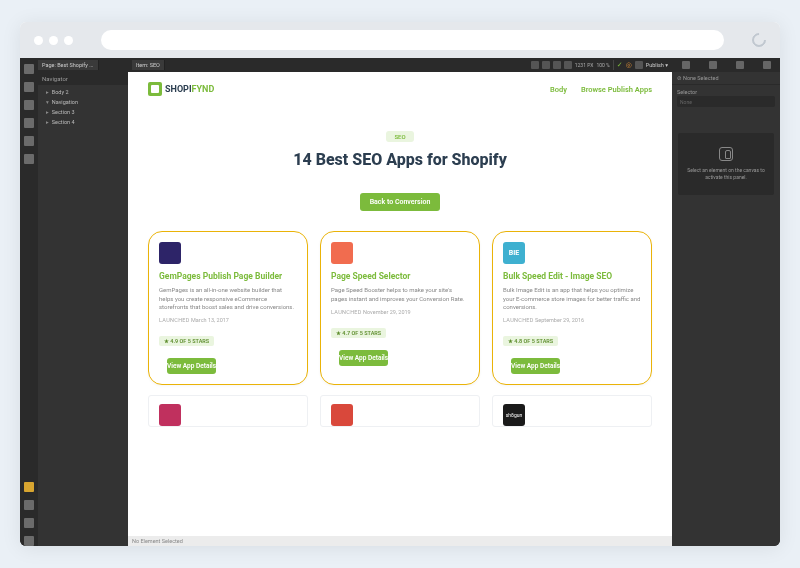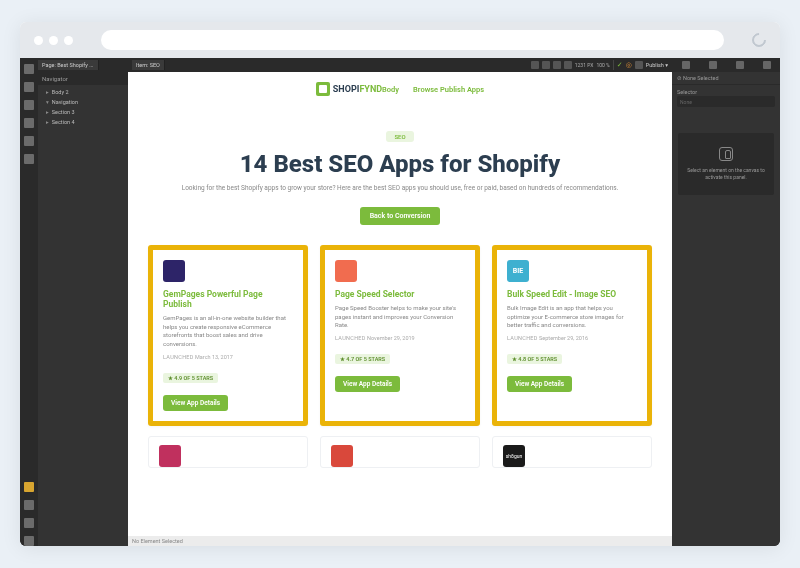--- a/index.html
+++ b/index.html
@@ -28,42 +28,42 @@
 .center { flex:1; display:flex; flex-direction:column; min-width:0; }
 .toolbar { height:14px; background:#2a2a2a; display:flex; align-items:center; justify-content:flex-end; padding:0 4px; gap:3px; font-size:5px; color:#aaa; }
 .toolbar .grp { display:flex; gap:3px; align-items:center; }
 .toolbar .tico { width:8px; height:8px; background:#555; border-radius:1px; }
 .toolbar .div { width:1px; height:10px; background:#444; }
 .toolbar .check { color:#7cbb3c; font-size:7px; }
 .toolbar .tgt { color:#e09038; font-size:7px; }
 .toolbar .pub { color:#ccc; font-size:5.5px; }
 .canvas { flex:1; background:#fff; overflow:hidden; position:relative; }
 .site { padding:0; }
-.site-head { display:flex; justify-content:center; align-items:center; padding:10px 11px; }
+.site-head { display:flex; justify-content:space-between; align-items:center; padding:10px 20px; }
 .logo { display:flex; align-items:center; gap:3px; }
 .logo-mark { width:14px; height:14px; background:#7cbb3c; border-radius:2px; position:relative; }
 .logo-mark:before { content:""; position:absolute; inset:3px; background:#fff; border-radius:1px; }
 .logo-txt { font-size:9px; font-weight:700; color:#2c3e50; }
 .logo-txt .g { color:#7cbb3c; }
 .site-nav { display:flex; gap:14px; font-size:7.5px; color:#7cbb3c; font-weight:600; }
 .hero { text-align:center; padding:18px 40px 14px; }
 .badge { display:inline-block; background:#eaf5df; color:#7cbb3c; font-size:6px; padding:2px 8px; border-radius:3px; margin-bottom:8px; font-weight:600; }
-.hero h1 { font-size:24px; color:#2c3e50; font-weight:800; margin-bottom:6px; }
+.hero h1 { font-size:16px; color:#2c3e50; font-weight:800; margin-bottom:20px; }
 .hero p { font-size:6.5px; color:#888; margin-bottom:10px; line-height:1.4; }
 .btn { display:inline-block; background:#7cbb3c; color:#fff; font-size:7px; padding:5px 10px; border-radius:3px; font-weight:600; }
 .cards { display:flex; gap:12px; padding:6px 20px; }
-.card { flex:1; border:5px solid #eab308; border-radius:3px; padding:10px 10px; background:#fff; box-shadow:0 1px 3px rgba(0,0,0,0.04); }
+.card { flex:1; border:1px solid #eab308; border-radius:14px; padding:10px 10px; background:#fff; box-shadow:0 1px 3px rgba(0,0,0,0.04); }
 .card-ico { width:22px; height:22px; border-radius:3px; margin-bottom:7px; }
 .card h3 { font-size:8.5px; color:#7cbb3c; font-weight:700; margin-bottom:5px; line-height:1.2; }
 .card .desc { font-size:6px; color:#888; line-height:1.4; margin-bottom:6px; }
 .card .launched { font-size:5.5px; color:#aaa; margin-bottom:5px; }
 .card .launched .lbl { letter-spacing:0.3px; }
 .stars { display:inline-block; background:#eaf5df; color:#5f8f2e; font-size:5.5px; padding:2px 5px; border-radius:2px; margin-bottom:7px; font-weight:600; }
 .stars:before { content:"★ "; }
-.card .vb { display:inline-block; background:#7cbb3c; color:#fff; font-size:6.5px; padding:4px 8px; border-radius:3px; font-weight:600; }
+.card .vb { display:inline-block; background:#7cbb3c; color:#fff; font-size:6.5px; padding:4px 0; border-radius:3px; font-weight:600;margin-left:8px; }
 .cards2 { display:flex; gap:12px; padding:4px 20px 0; }
 .card2 { flex:1; border:1px solid #eef0f3; border-radius:3px; padding:8px 10px 0; }
 .card2-ico { width:22px; height:22px; border-radius:3px; }
 .statusbar { height:10px; background:#ececec; font-size:5.5px; color:#888; padding:0 4px; display:flex; align-items:center; }
 
 .rpanel { width:108px; background:#333; display:flex; flex-direction:column; font-size:6px; color:#aaa; }
 .rtabs { height:14px; background:#2a2a2a; display:flex; align-items:center; justify-content:space-around; }
 .rtab-ico { width:8px; height:8px; background:#666; border-radius:1px; }
 .rsel { padding:3px 5px; font-size:5.5px; color:#999; border-bottom:1px solid #2a2a2a; }
 .rlabel { padding:4px 5px 1px; font-size:5.5px; color:#999; }
@@ -157,27 +157,26 @@
               <span class="logo-txt"><span>SHOPI</span><span class="g">FYND</span></span>
             </div>
             <div class="site-nav">
               <span>Body</span>
               <span>Browse Publish Apps</span>
             </div>
           </div>
           <div class="hero">
             <div class="badge">SEO</div>
             <h1>14 Best SEO Apps for Shopify</h1>
-            <p>Looking for the best Shopify apps to grow your store? Here are the best SEO apps you should use, free or paid, based on hundreds of recommendations.</p>
             <div class="btn">Back to Conversion</div>
           </div>
           <div class="cards">
             <div class="card">
               <div class="card-ico" style="background:#2d2468"></div>
-              <h3>GemPages Powerful Page Publish</h3>
+              <h3>GemPages Publish Page Builder</h3>
               <div class="desc">GemPages is an all-in-one website builder that helps you create responsive eCommerce storefronts that boost sales and drive conversions.</div>
               <div class="launched"><span class="lbl">LAUNCHED</span> <span>March 13, 2017</span></div>
               <div class="stars">4.9 OF 5 STARS</div><br>
               <div class="vb">View App Details</div>
             </div>
             <div class="card">
               <div class="card-ico" style="background:#f16c4f"></div>
               <h3>Page Speed Selector</h3>
               <div class="desc">Page Speed Booster helps to make your site's pages instant and improves your Conversion Rate.</div>
               <div class="launched"><span class="lbl">LAUNCHED</span> <span>November 29, 2019</span></div>

